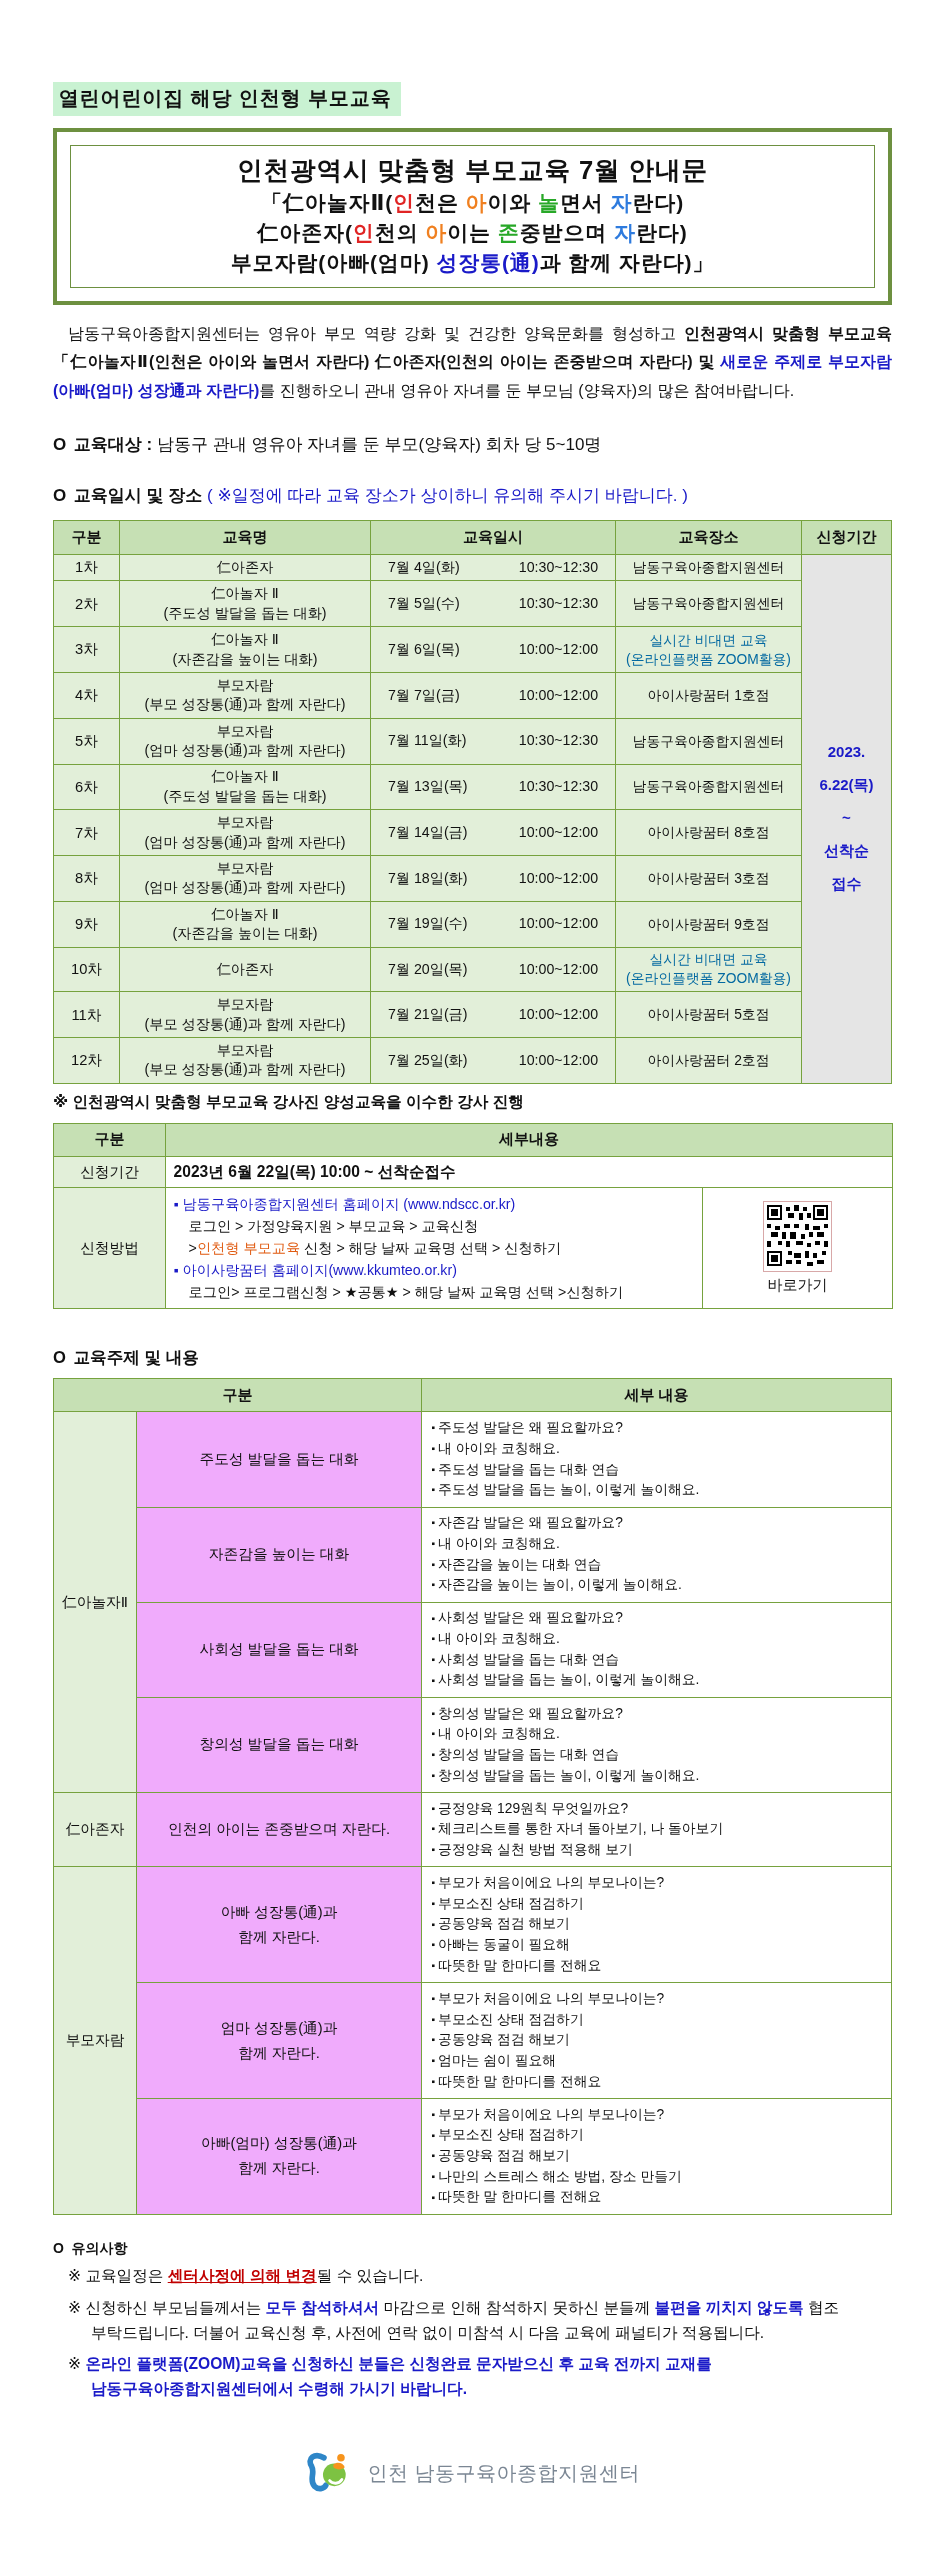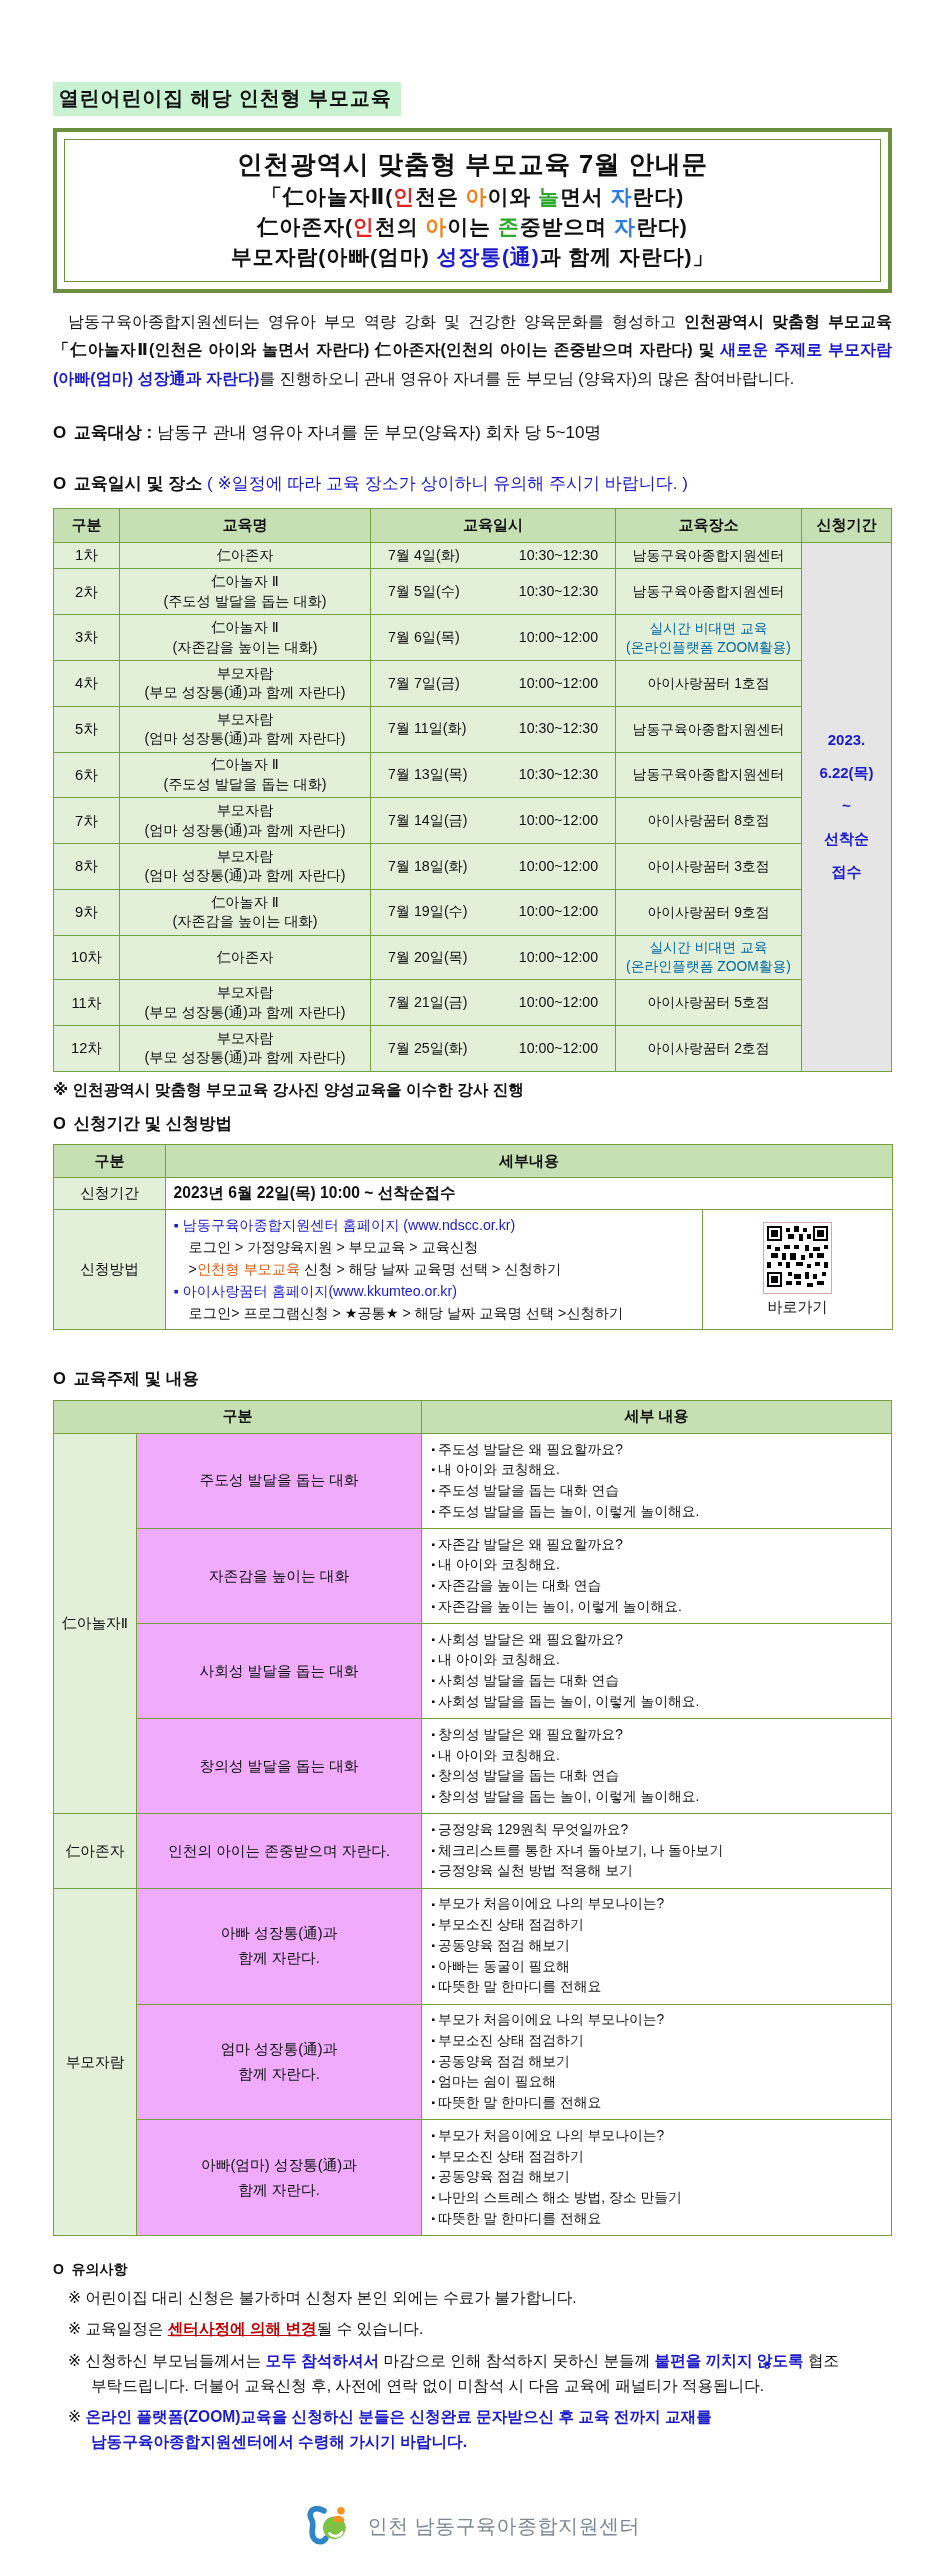--- a/index.html
+++ b/index.html
@@ -16,21 +16,21 @@
   .seg-blue{color:#1a1ac8;}
   .seg-bluereg{color:#1a1ac8;}
   .seg-blueb{color:#1a1ac8;font-weight:bold;}
   .seg-bold{font-weight:bold;}
   .seg-redu{color:#c00000;font-weight:bold;text-decoration:underline;}
   .seg-orangered{color:#e05a10;}
   
   .top-label{display:inline-block;background:#c9f2d2;color:#111;
     font-size:20px;font-weight:bold;padding:2.8px 9.5px 3.8px 5.7px;letter-spacing:0.9px;}
   
-  .title-box{border:4.7px solid #6d9040;margin-top:12.3px;padding:7px;}
+  .title-box{border:4.7px solid #6d9040;margin-top:12.3px;padding:13px;}
   .title-box-inner{border:0.9px solid #6d9040;padding:7.6px 5.7px 9.5px;text-align:center;}
   .doc-title{font-size:25.6px;font-weight:bold;letter-spacing:0.9px;}
   .doc-sub{font-size:21px;font-weight:bold;line-height:1.42;letter-spacing:0.9px;}
   
   .intro{margin-top:14.2px;font-size:16px;line-height:1.78;text-align:justify;text-indent:15px;word-break:keep-all;}
   .oline{margin-top:28px;font-size:17px;}
   .oline .o{font-weight:bold;margin-right:7.6px;}
   
   table{border-collapse:collapse;width:838px;table-layout:fixed;}
   th,td{border:0.9px solid #76a23e;box-sizing:border-box;}
@@ -328,23 +328,20 @@
         <td class="c-place">
             <div>아이사랑꿈터 2호점</div>
           </td>
       </tr>
     </tbody>
   </table>
 
   <div class="note-line">※ 인천광역시 맞춤형 부모교육 강사진 양성교육을 이수한 강사 진행</div>
 
   
-  <div class="sec-head">
-    <span class="o">O</span><span class="txt">신청기간 및 신청방법</span>
-  </div>
   <table class="t2">
     <colgroup>
         <col style="width:112px">
         <col style="width:537px">
         <col style="width:190px">
       </colgroup>
     <thead>
       <tr>
         <th>구분</th>
         <th colspan="2">세부내용</th>
@@ -520,21 +517,20 @@
           </td>
       </tr>
     </tbody>
   </table>
 
   
   <div class="notes">
     <div class="notes-head">
       <span class="o">O</span><span class="txt">유의사항</span>
     </div>
-    <div class="note"><span>※ 어린이집 대리 신청은 불가하며 신청자 본인 외에는 수료가 불가합니다.</span></div>
     <div class="note"><span>※ 교육일정은 </span><span class="seg-redu">센터사정에 의해 변경</span><span>될  수  있습니다.</span></div>
     <div class="note"><span>※ 신청하신 부모님들께서는 </span><span class="seg-blueb">모두 참석하셔서</span><span> 마감으로 인해 참석하지 못하신 분들께 </span><span class="seg-blueb">불편을 끼치지 않도록</span><span> 협조 부탁드립니다. 더불어 교육신청 후, 사전에 연락 없이 미참석 시 다음 교육에 패널티가 적용됩니다.</span></div>
     <div class="note"><span>※ </span><span class="seg-blueb">온라인 플랫폼(ZOOM)교육을 신청하신 분들은 신청완료 문자받으신 후 교육 전까지 교재를 남동구육아종합지원센터에서 수령해 가시기 바랍니다.</span></div>
   </div>
 
   
 
   
   <div class="footer">
     <div class="footer-inner">

